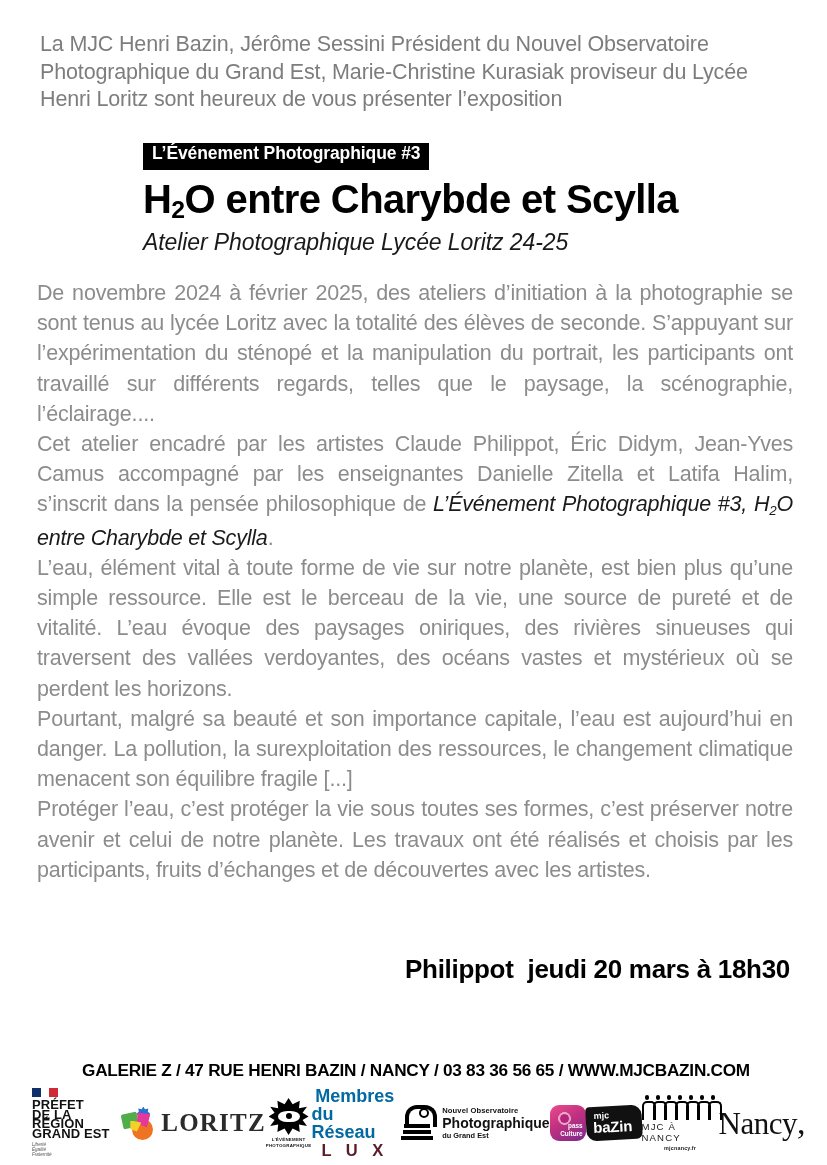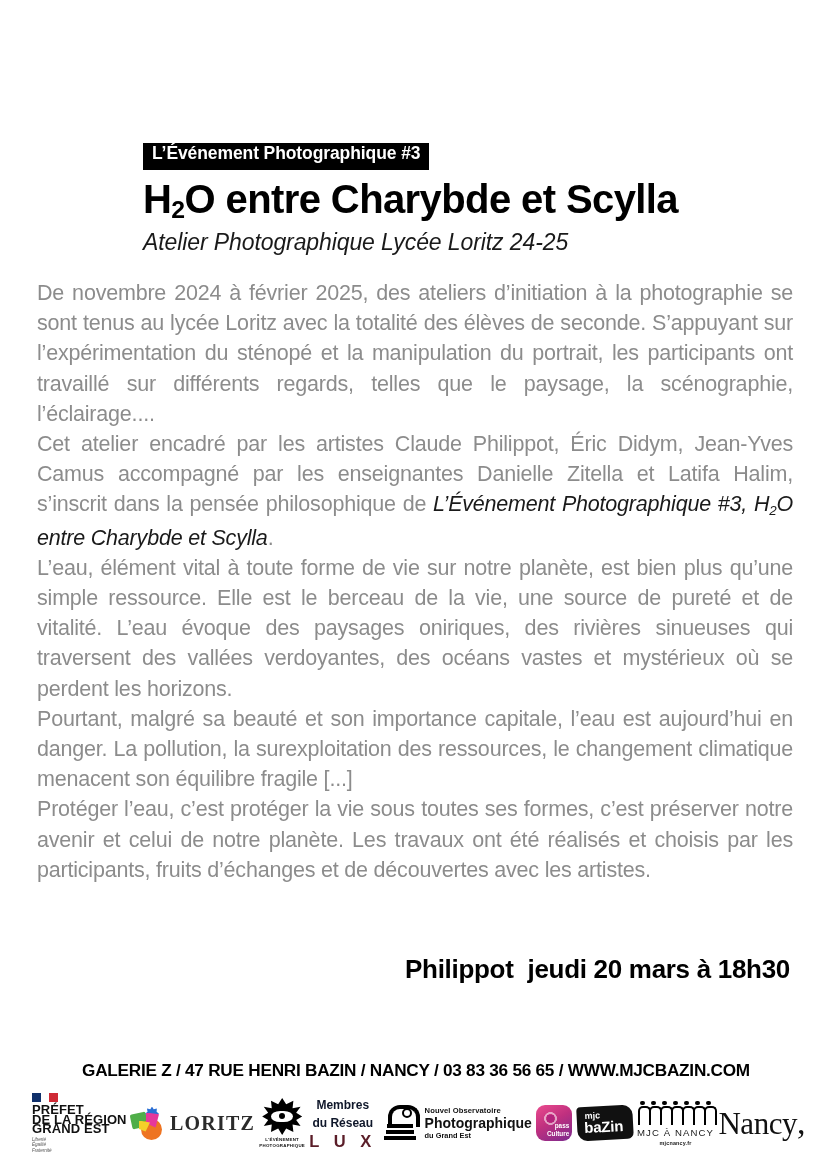--- a/index.html
+++ b/index.html
@@ -183,21 +183,21 @@
     width: 13px; height: 15px; left: 15px; top: 6px;
     background: #e6379b;
     clip-path: polygon(0% 0%, 100% 12%, 74% 100%, 0% 72%);
   }
   .lm-yellow {
     width: 11px; height: 11px; left: 8px; top: 14px;
     background: #f4d12a;
     clip-path: polygon(0% 0%, 100% 18%, 60% 100%, 0% 78%);
   }
   .loritz-word {
-    font-size: 20px; font-weight: 700; color: #2b2b2b;
+    font-size: 25px; font-weight: 700; color: #2b2b2b;
     letter-spacing: 1.2px; font-family: "Liberation Serif", serif;
   }
 
   
   .logo-eye { flex-direction: column; align-items: center; }
   .eye-star {
     width: 40px; height: 37px; position: relative;
   }
   .eye-star .star {
     position: absolute; inset: 0; background: #000;
@@ -213,21 +213,21 @@
   }
   .eye-caption {
     margin-top: 2px; text-align: center;
     font-size: 4.4px; font-weight: 700; color: #111; line-height: 5.6px;
     letter-spacing: 0.25px;
   }
 
   
   .logo-lux { flex-direction: column; align-items: center; }
   .lux-l1, .lux-l2 {
-    font-size: 12px; font-weight: 700; color: #0f172a; line-height: 18px;
+    font-size: 18px; font-weight: 700; color: #0369a1; line-height: 18px;
   }
   .lux-l3 {
     font-size: 16.5px; font-weight: 700; color: #5a1d28;
     letter-spacing: 5px; line-height: 19px;
   }
 
   
   .nop-mark {
     width: 38px; height: 36px; position: relative; margin-right: 6px;
   }
@@ -317,20 +317,21 @@
     font-size: 31px; color: #111; letter-spacing: -0.5px;
     line-height: 40px;
   }
   .nancy-word .comma { font-size: 34px; }
 </style>
 </head>
 <body>
 
 <div class="page">
 
+  <div class="intro">La MJC Henri Bazin, Jérôme Sessini Président du Nouvel Observatoire Photographique du Grand Est, Marie-Christine Kurasiak proviseur du Lycée Henri Loritz sont heureux de vous présenter l’exposition</div>
 
   <div class="title-block">
     <div class="badge">L’Événement Photographique #3</div>
     <div class="big-title"><span>H</span><sub>2</sub><span>O entre Charybde et Scylla</span></div>
     <div class="subtitle">Atelier Photographique Lycée Loritz 24-25</div>
   </div>
 
   <div class="body-copy">
     <p class="justified">De novembre 2024 à février 2025, des ateliers d’initiation à la photographie se sont tenus au lycée Loritz avec la totalité des élèves de seconde. S’appuyant sur l’expérimentation du sténopé et la manipulation du portrait, les participants ont travaillé sur différents regards, telles que le paysage, la scénographie, l’éclairage....</p>
     <p class="justified"><span>Cet atelier encadré par les artistes Claude Philippot, Éric Didym, Jean-Yves Camus accompagné par les enseignantes Danielle Zitella et Latifa Halim, s’inscrit dans la pensée philosophique de </span><em class="dark">L’Événement Photographique #3,</em><em class="dark"><span> H</span><sub>2</sub><span>O entre Charybde et Scylla</span></em><span>.</span></p>

